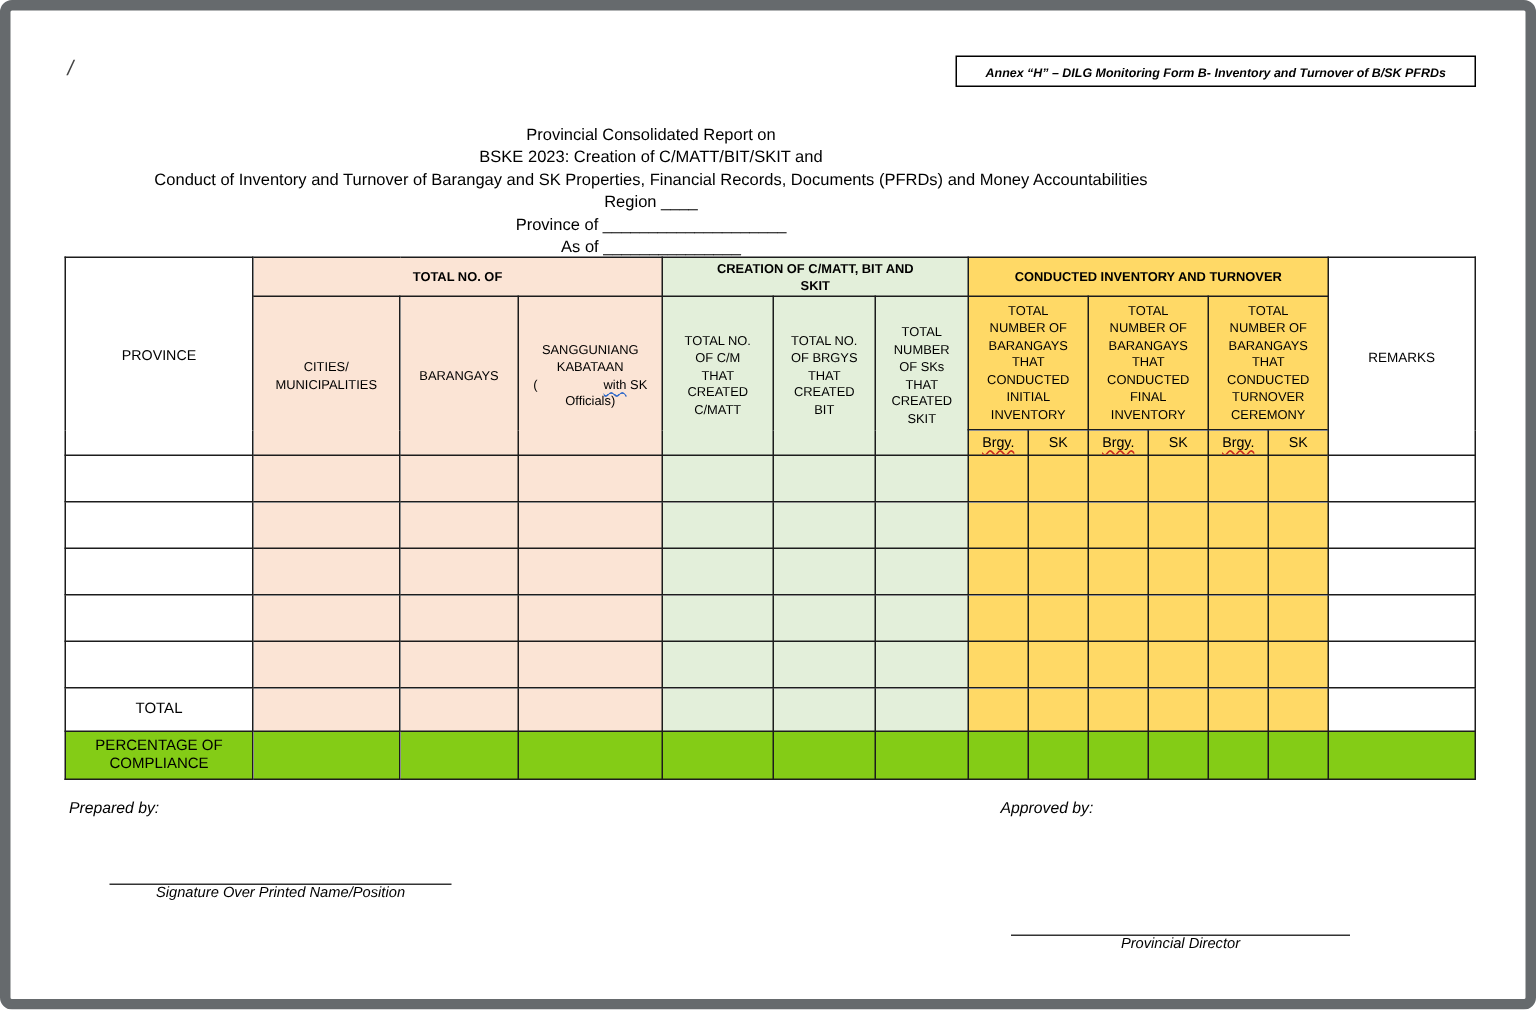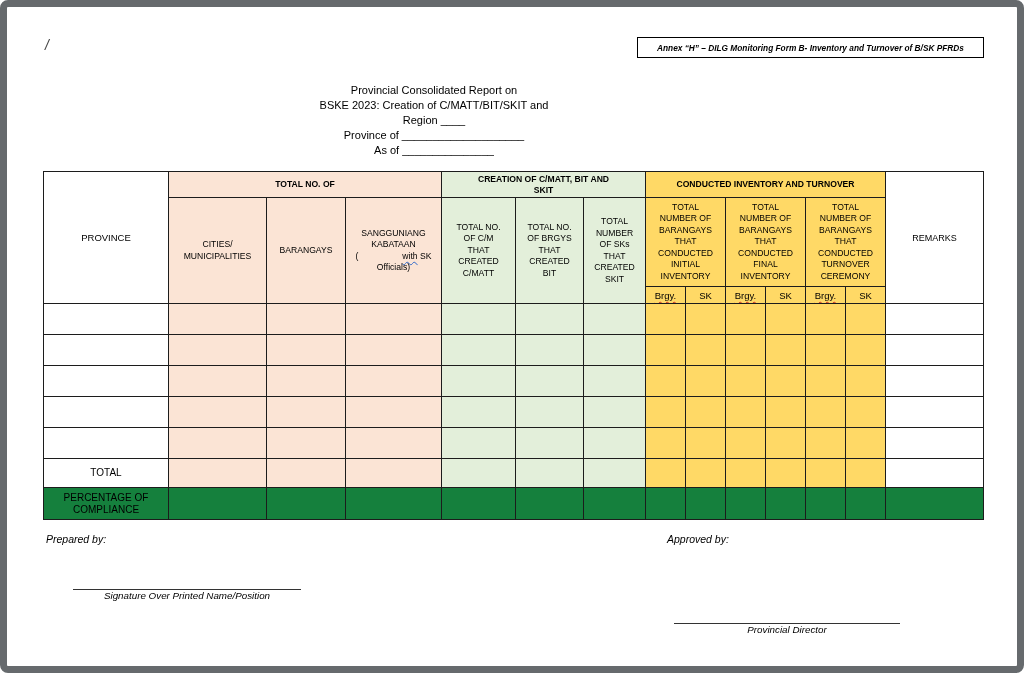--- a/index.html
+++ b/index.html
@@ -20,21 +20,21 @@
   th, td { border: 1px solid #1c1c1c; text-align: center; vertical-align: middle; overflow: hidden; padding: 0 2px; font-weight: normal; color: #000; }
   tr.r1 { height: 26px; }
   tr.r2 { height: 89px; }
   tr.r3 { height: 17px; }
   tr.data { height: 31px; }
   tr.totalrow { height: 29px; }
   tr.pctrow { height: 32px; }
   .p { background: #fbe4d5; }
   .g { background: #e3efda; margin-left: 24px; }
   .y { background: #ffd966; }
-  .b { background: #15803d; }
+  .b { background: #84cc16; }
   .w { background: #ffffff; }
   .grp { font-weight: bold; font-size: 8.6px; line-height: 11px; }
   .sub { font-size: 8.6px; line-height: 11.5px; }
   .prewrap { white-space: pre-line; }
   .province-h { font-size: 9.5px; }
   .remarks-h { font-size: 9px; }
   .bs { font-size: 9.5px; }
   .misspell { text-decoration: underline wavy #cc2a1e 1px; text-underline-offset: 2px; }
   .grammar { text-decoration: underline wavy #2e68c9 1px; text-underline-offset: 2px; margin-left: 44px; }
   .lbl { font-size: 10px; line-height: 12px; }
@@ -46,20 +46,21 @@
 
 <div class="frame">
 
   <div class="slash">/</div>
 
   <div class="annex">Annex “H” – DILG Monitoring Form B- Inventory and Turnover of B/SK PFRDs</div>
 
   <div class="titleblock">
     <div>Provincial Consolidated Report on</div>
     <div>BSKE 2023: Creation of C/MATT/BIT/SKIT and</div>
+    <div>Conduct of Inventory and Turnover of Barangay and SK Properties, Financial Records, Documents (PFRDs) and Money Accountabilities</div>
     <div>Region ____</div>
     <div>Province of ____________________</div>
     <div>As of _______________</div>
   </div>
 
   <div class="tablewrap">
     <table>
       <colgroup>
         <col style="width:125px">
           <col style="width:98px">

